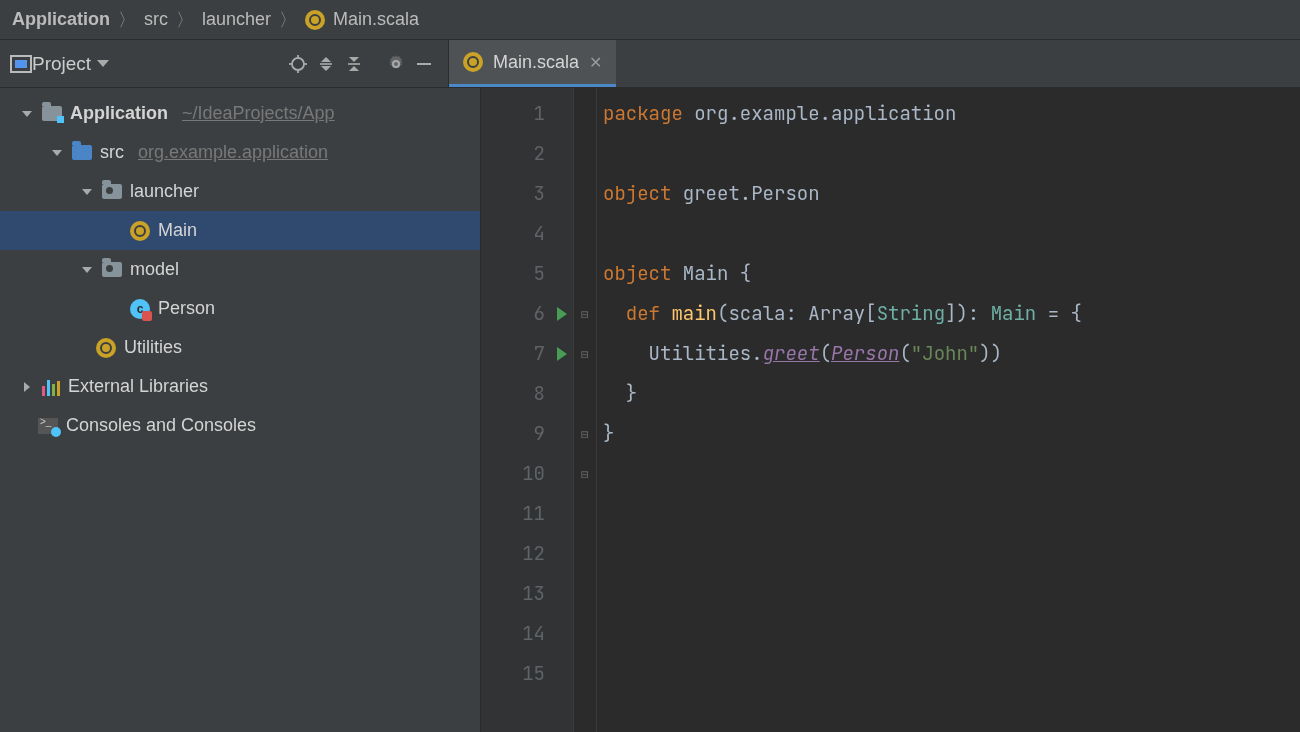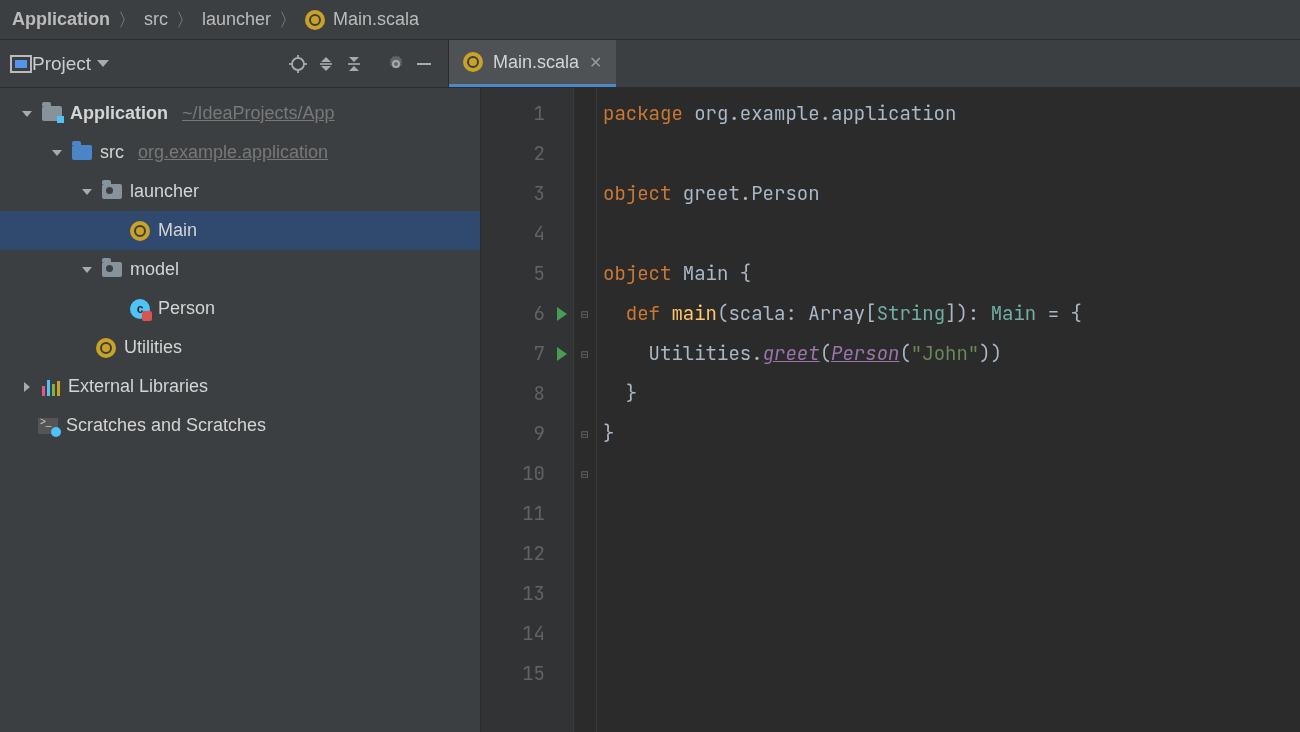--- a/index.html
+++ b/index.html
@@ -376,21 +376,21 @@
           <span></span>
           <span></span>
           <span></span>
           <span></span>
         </span>
       <span class="node-name">External Libraries</span>
     </div>
     <div class="tree-row">
       <span class="indent" style="width:30px"></span>
       <span class="scratch-icon"></span>
-      <span class="node-name">Scratches and Scratches</span>
+      <span class="node-name">Consoles and Consoles</span>
     </div>
   </div>
 
   <div class="editor">
     <div class="gutter" id="gutter">
         <div class="ln">1</div>
         <div class="ln">2</div>
         <div class="ln">3</div>
         <div class="ln">4</div>
         <div class="ln">5</div>

